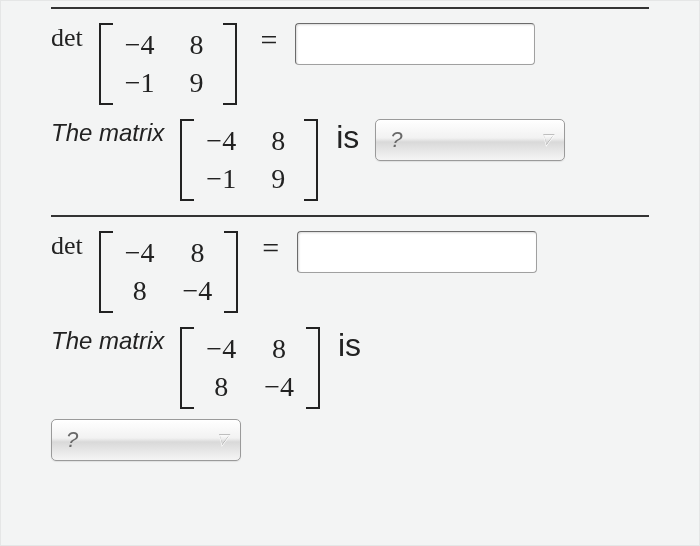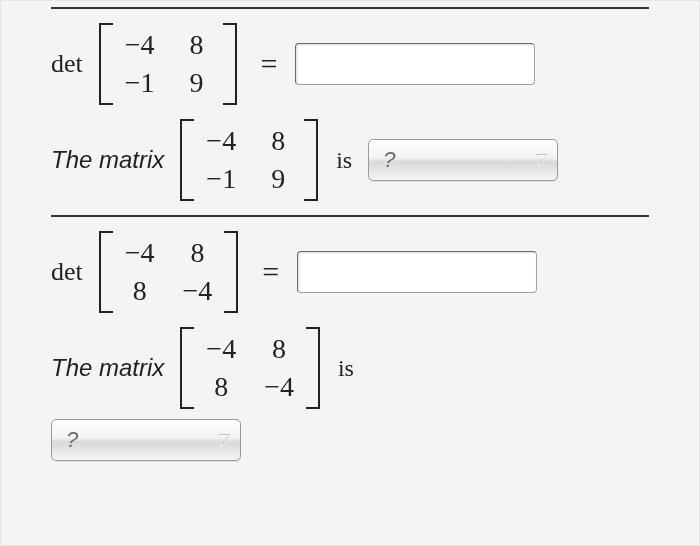--- a/index.html
+++ b/index.html
@@ -18,21 +18,20 @@
     font-size: 24px;
     color: #222;
   }
   .hr {
     height: 2px;
     background: #333;
     margin: 6px 0 14px 0;
   }
   .row {
     display: flex;
-    align-items: center;
     margin: 10px 0 14px 0;
     flex-wrap: wrap;
     gap: 14px 10px;
   }
   
   .matrix {
     display: inline-flex;
     align-items: stretch;
     margin: 0 6px;
     font-family: "Times New Roman", Times, serif;
@@ -63,22 +62,22 @@
   .det {
     font-family: "Times New Roman", Times, serif;
     font-size: 26px;
   }
   .eq {
     font-family: "Times New Roman", Times, serif;
     font-size: 30px;
     margin: 0 8px;
   }
   .is {
-    font-family: Liberation Serif, serif;
-    font-size: 24px;
+    font-family: Liberation Sans, sans-serif;
+    font-size: 32px;
     margin: 0 6px 0 2px;
   }
   
   .answer-input {
     width: 240px;
     height: 42px;
     background: #fff;
     border: 1px solid #a0a0a0;
     border-top-color: #6b6b6b;
     border-left-color: #6b6b6b;

